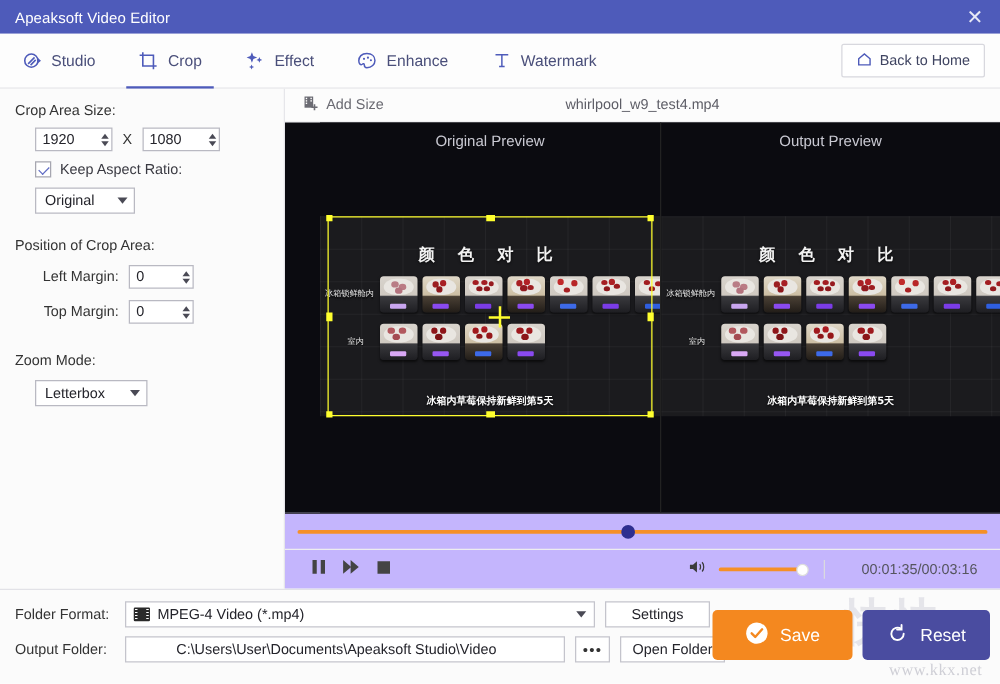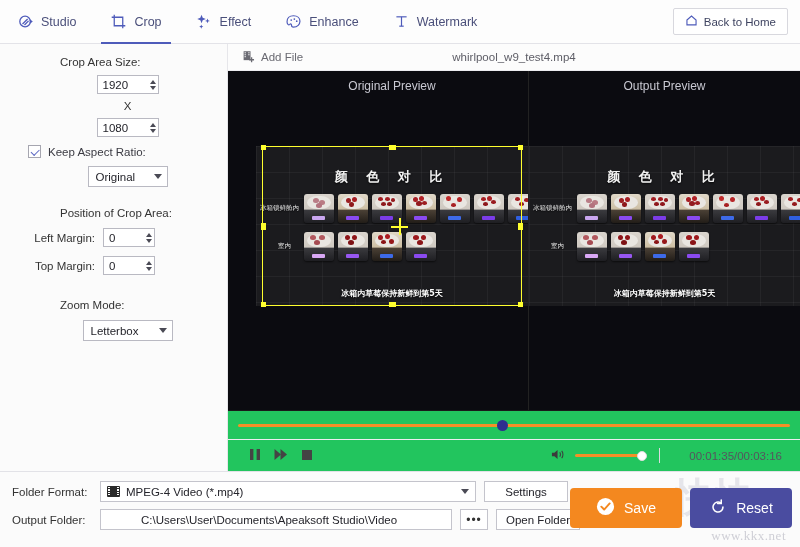--- a/index.html
+++ b/index.html
@@ -58,22 +58,22 @@
 
   
   .body { flex: 1 1 auto; display: flex; min-height: 0; }
 
   
   .leftpanel {
     width: 228px; flex: 0 0 228px; background: #fbfbfb;
     border-right: 1px solid #e6e6ea; padding: 12px 0 0 0;
     font-size: 11.5px; color: #3a3a42; position: relative;
   }
-  .lp-label { padding-left: 12px; margin-bottom: 7px; color: #333; font-size: 11.5px; margin-left: 48px; }
-  .lp-row { display: flex; align-items: center; gap: 6px; padding-left: 28px; margin-bottom: 8px; flex-direction: column; }
+  .lp-label { padding-left: 12px; margin-bottom: 7px; color: #333; font-size: 11.5px; }
+  .lp-row { display: flex; align-items: center; gap: 6px; padding-left: 28px; margin-bottom: 8px; }
   .spinbox {
     display: inline-flex; align-items: center; justify-content: space-between;
     border: 1px solid #b9b9c2; background: #fff; height: 19px; padding: 0 2px 0 5px;
   }
   .spinbox .val { font-size: 11.5px; color: #24242b; }
   .spin-arrows {
     display: flex; flex-direction: column; justify-content: center;
     gap: 2px; padding-left: 6px; cursor: pointer;
   }
   .ar-up { width: 0; height: 0; border-left: 3.5px solid transparent; border-right: 3.5px solid transparent; border-bottom: 4px solid #4a4a55; }
@@ -177,21 +177,21 @@
   .h-tm { left: 50%; margin-left: -3px; top: -2px; width: 7px; }
   .h-bm { left: 50%; margin-left: -3px; bottom: -2px; width: 7px; }
   .h-lm { top: 50%; margin-top: -3px; left: -2px; height: 7px; }
   .h-rm { top: 50%; margin-top: -3px; right: -2px; height: 7px; }
   .crosshair { position: absolute; z-index: 9; pointer-events: none; }
   .crosshair::before, .crosshair::after { content:""; position:absolute; background:#ffff2e; }
   .crosshair::before { left: -8px; top: 0; width: 17px; height: 1.5px; }
   .crosshair::after { left: 0; top: -8px; width: 1.5px; height: 17px; }
 
   
-  .transport { flex: 0 0 auto; background: #22c55e; border-top: 1px solid #1a1a1a; }
+  .transport { flex: 0 0 auto; background: #c4b5fd; border-top: 1px solid #1a1a1a; }
   .seekwrap { height: 28px; display: flex; align-items: center; padding: 0 10px; }
   .seekbar { position: relative; flex: 1 1 auto; height: 3px; background: #f59027; border-radius: 2px; }
   .seekthumb {
     position: absolute; top: 50%; width: 11px; height: 11px; margin-top: -5.5px; margin-left: -5.5px;
     background: #2e2e8f; border-radius: 50%; cursor: pointer;
   }
   .ctrlrow { height: 32px; display: flex; align-items: center; padding: 0 14px; border-top: 1px solid #ededf0; }
   .ctrlbtn { width: 26px; height: 26px; display: flex; align-items: center; justify-content: center; cursor: pointer; }
   .spacer { flex: 1 1 auto; }
   .volwrap { display: flex; align-items: center; gap: 9px; }
@@ -252,20 +252,24 @@
     content: ""; position: absolute; top: 1px; bottom: 1px; width: 2px;
     background: repeating-linear-gradient(#fff 0 1.2px, #2a2a2a 1.2px 2.4px);
   }
   .mpeg-ico::before { left: 1px; } .mpeg-ico::after { right: 1px; }
 </style>
 </head>
 <body>
 
 <div class="app">
 
+  <div class="titlebar">
+    <span class="title">Apeaksoft Video Editor</span>
+    <div class="win-close">✕</div>
+  </div>
 
   <div class="toolbar">
 
     <div class="tabitem">
       <span>
         <svg width="17" height="17" viewBox="0 0 20 20" fill="none" stroke="#4e5bba" stroke-width="1.5">
           <circle cx="9.5" cy="10" r="6.2"></circle>
           <line x1="6.5" y1="13" x2="12.5" y2="7"></line>
           <line x1="8.8" y1="14.2" x2="13.6" y2="9.3"></line>
           <path d="M15.2 8.2 L17.4 10 L15.2 11.8" fill="#4e5bba"></path>
@@ -405,21 +409,21 @@
             <svg width="13" height="13" viewBox="0 0 16 16">
               <rect x="2" y="1.5" width="8.5" height="11" fill="#6b6b73"></rect>
               <rect x="3.2" y="2.7" width="1.4" height="1.4" fill="#fff"></rect>
               <rect x="3.2" y="5.1" width="1.4" height="1.4" fill="#fff"></rect>
               <rect x="3.2" y="7.5" width="1.4" height="1.4" fill="#fff"></rect>
               <rect x="7.8" y="2.7" width="1.4" height="1.4" fill="#fff"></rect>
               <rect x="7.8" y="5.1" width="1.4" height="1.4" fill="#fff"></rect>
               <path d="M11 9 h1.6 v2.2 h2.2 v1.6 h-2.2 v2.2 h-1.6 v-2.2 h-2.2 v-1.6 h2.2 z" fill="#6b6b73"></path>
             </svg>
           </span>
-          <span>Add File</span>
+          <span>Add Size</span>
         </div>
         <div class="filename">whirlpool_w9_test4.mp4</div>
       </div>
 
       <div class="stage">
 
         <div class="pane">
           <div class="pane-title">Original Preview</div>
           <div class="video">
             <div class="vid-title">颜 色 对 比</div>

